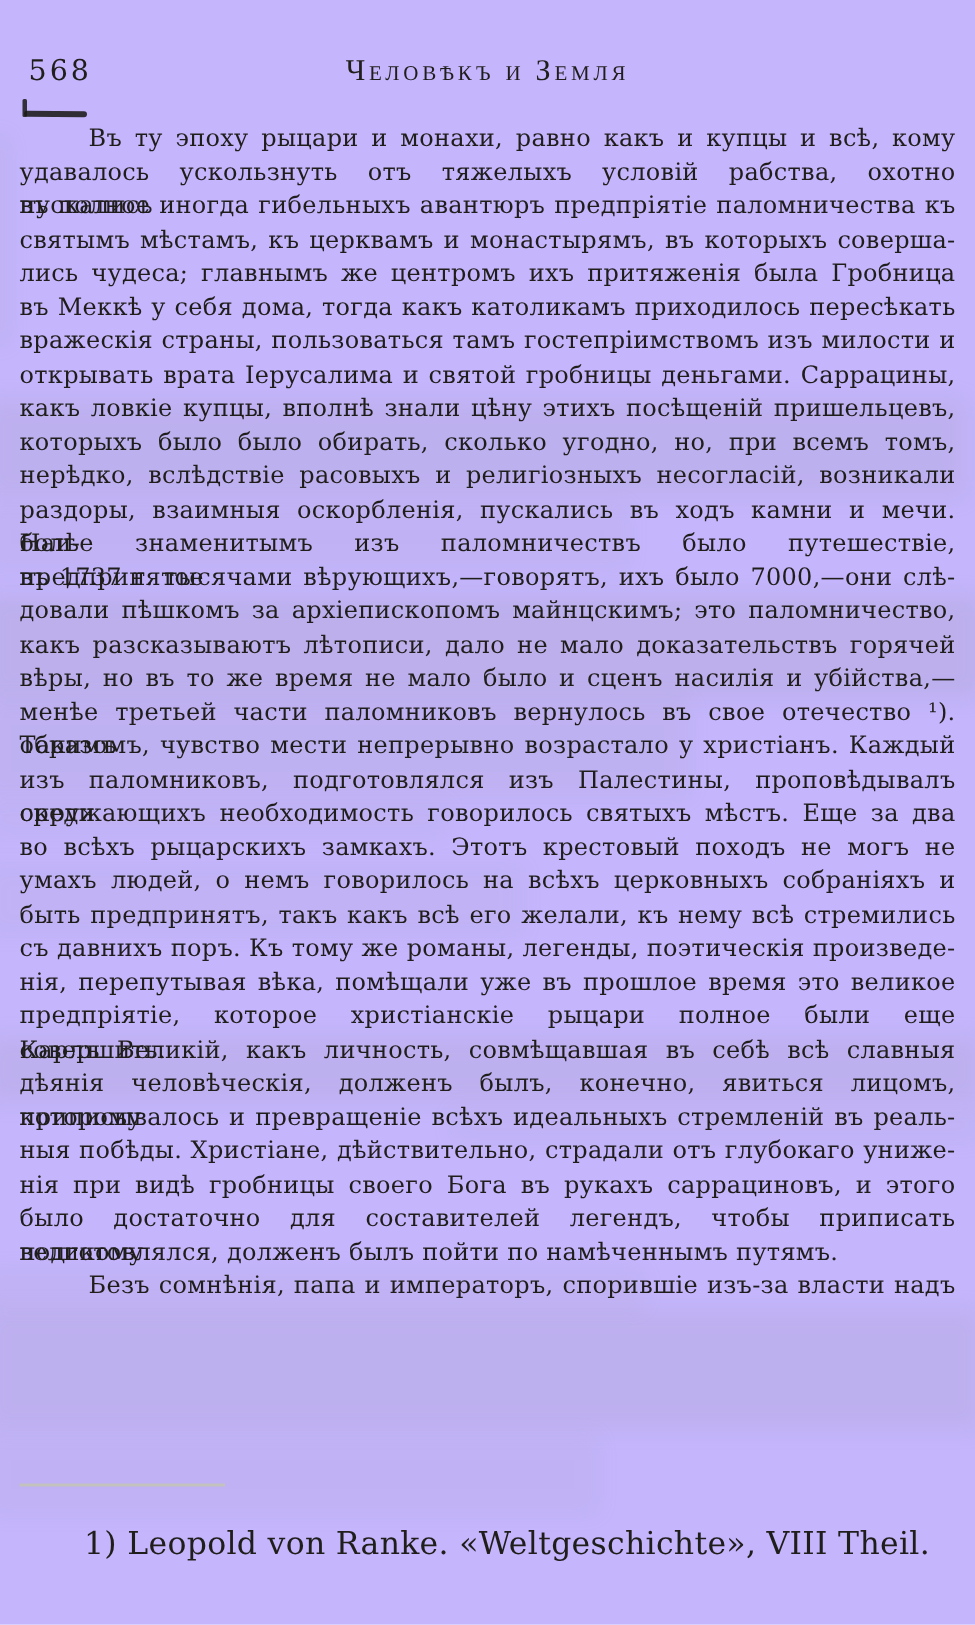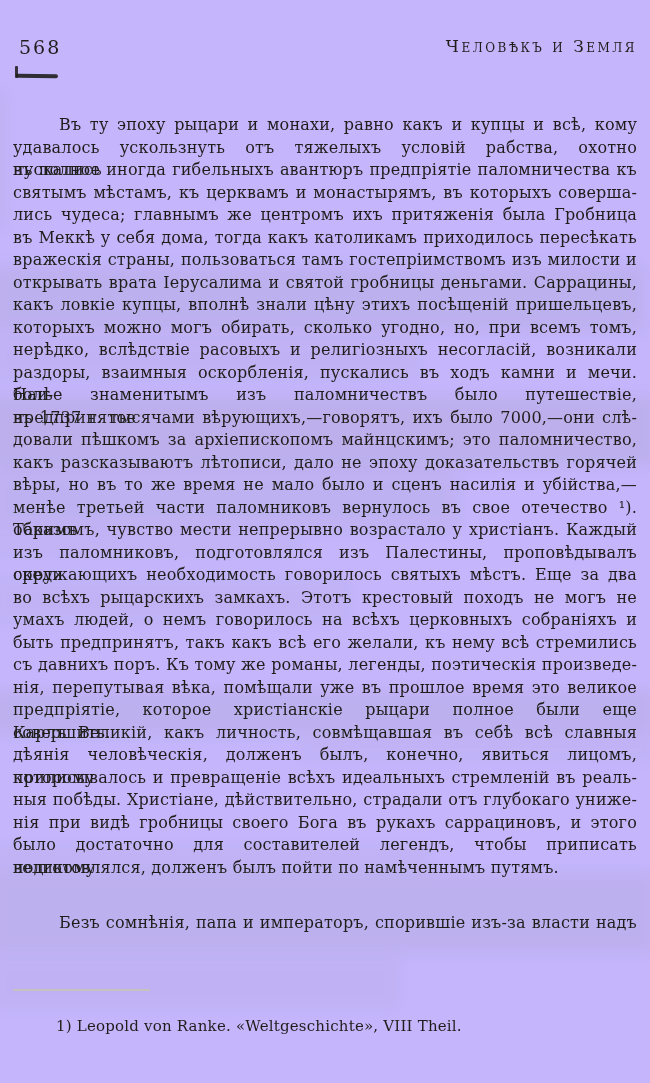--- a/index.html
+++ b/index.html
@@ -28,47 +28,48 @@
     position:absolute; left:15px; top:66px;
     width:3px; height:12px; background:#1b1a18;
     border-radius:1px; opacity:.85;
   }
   .header { position:absolute; top:36px; left:13px; width:624px; height:24px; }
   .page-number {
     position:absolute; left:6px; top:0;
     font-size:19px; letter-spacing:2px;
   }
   .header-title {
-    text-align:right;
-    font-size:17px;
+    text-align:center;
+    font-size:20px;
     font-variant:small-caps;
     letter-spacing:2.5px;
+    font-family:Liberation Serif, serif;
   }
   .body-lines {
     position:absolute; top:81px; left:13px; width:624px;
     z-index:2;
   }
   .line {
     font-size:16px;
     line-height:22.5px;
     height:22.5px;
     text-align:justify;
     text-align-last:justify;
     text-justify:inter-word;
     letter-spacing:0.2px;
   }
-  .line.indent { text-indent:46px;margin-top:33px; }
+  .line.indent { text-indent:46px; }
   .line.no-just { text-align-last:left; }
   .footnote-rule {
     position:absolute; left:13px; top:989px;
     width:137px; height:2px; background:#c3c2bd;
   }
   .footnote {
     position:absolute; left:56px; top:1017px;
-    font-size:15px; letter-spacing:0.2px;
+    font-size:21px; letter-spacing:0.2px;
     z-index:2;
   }
 </style>
 </head>
 <body>
 
 <div class="page">
 
   <div class="shade" style="left:-6px; top:90px;  width:12px;  height:140px; opacity:.10;"></div>
   <div class="shade" style="left:-10px; top:265px; width:655px; height:68px;  opacity:.11;"></div>
@@ -94,27 +95,27 @@
   <div class="body-lines">
       <div class="line indent">Въ ту эпоху рыцари и монахи, равно какъ и купцы и всѣ, кому</div>
       <div class="line">удавалось ускользнуть отъ тяжелыхъ условій рабства, охотно пускались</div>
       <div class="line">въ полное иногда гибельныхъ авантюръ предпріятіе паломничества къ</div>
       <div class="line">святымъ мѣстамъ, къ церквамъ и монастырямъ, въ которыхъ соверша-</div>
       <div class="line">лись чудеса; главнымъ же центромъ ихъ притяженія была Гробница</div>
       <div class="line">въ Меккѣ у себя дома, тогда какъ католикамъ приходилось пересѣкать</div>
       <div class="line">вражескія страны, пользоваться тамъ гостепріимствомъ изъ милости и</div>
       <div class="line">открывать врата Іерусалима и святой гробницы деньгами. Саррацины,</div>
       <div class="line">какъ ловкіе купцы, вполнѣ знали цѣну этихъ посѣщеній пришельцевъ,</div>
-      <div class="line">которыхъ можно могъ обирать, сколько угодно, но, при всемъ томъ,</div>
+      <div class="line">которыхъ было было обирать, сколько угодно, но, при всемъ томъ,</div>
       <div class="line">нерѣдко, вслѣдствіе расовыхъ и религіозныхъ несогласій, возникали</div>
       <div class="line">раздоры, взаимныя оскорбленія, пускались въ ходъ камни и мечи. Наи-</div>
       <div class="line">болѣе знаменитымъ изъ паломничествъ было путешествіе, предпринятое</div>
       <div class="line">въ 1737 г. тысячами вѣрующихъ,—говорятъ, ихъ было 7000,—они слѣ-</div>
       <div class="line">довали пѣшкомъ за архіепископомъ майнцскимъ; это паломничество,</div>
-      <div class="line">какъ разсказываютъ лѣтописи, дало не эпоху доказательствъ горячей</div>
+      <div class="line">какъ разсказываютъ лѣтописи, дало не мало доказательствъ горячей</div>
       <div class="line">вѣры, но въ то же время не мало было и сценъ насилія и убійства,—</div>
       <div class="line">менѣе третьей части паломниковъ вернулось въ свое отечество ¹). Такимъ</div>
       <div class="line">образомъ, чувство мести непрерывно возрастало у христіанъ. Каждый</div>
       <div class="line">изъ паломниковъ, подготовлялся изъ Палестины, проповѣдывалъ среди</div>
       <div class="line">окружающихъ необходимость говорилось святыхъ мѣстъ. Еще за два</div>
       <div class="line">во всѣхъ рыцарскихъ замкахъ. Этотъ крестовый походъ не могъ не</div>
       <div class="line">умахъ людей, о немъ говорилось на всѣхъ церковныхъ собраніяхъ и</div>
       <div class="line">быть предпринятъ, такъ какъ всѣ его желали, къ нему всѣ стремились</div>
       <div class="line">съ давнихъ поръ. Къ тому же романы, легенды, поэтическія произведе-</div>
       <div class="line">нія, перепутывая вѣка, помѣщали уже въ прошлое время это великое</div>

